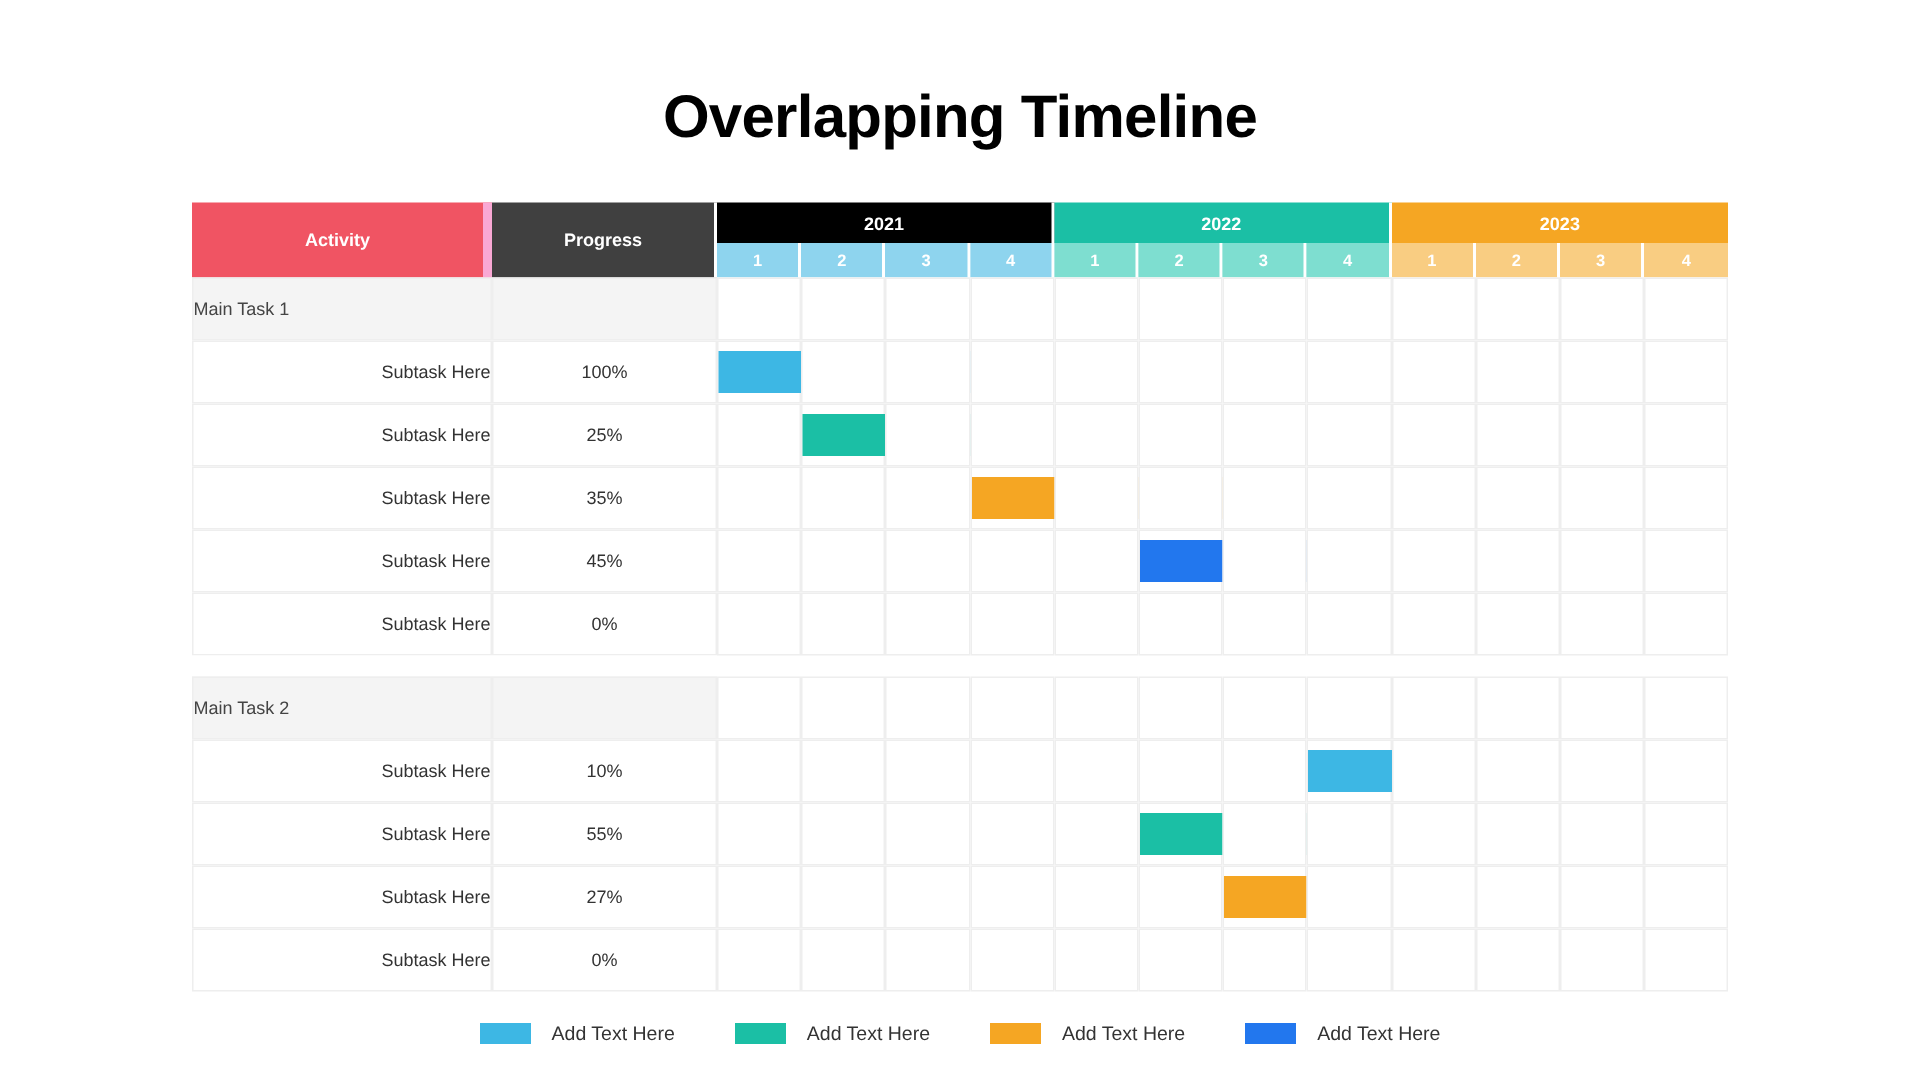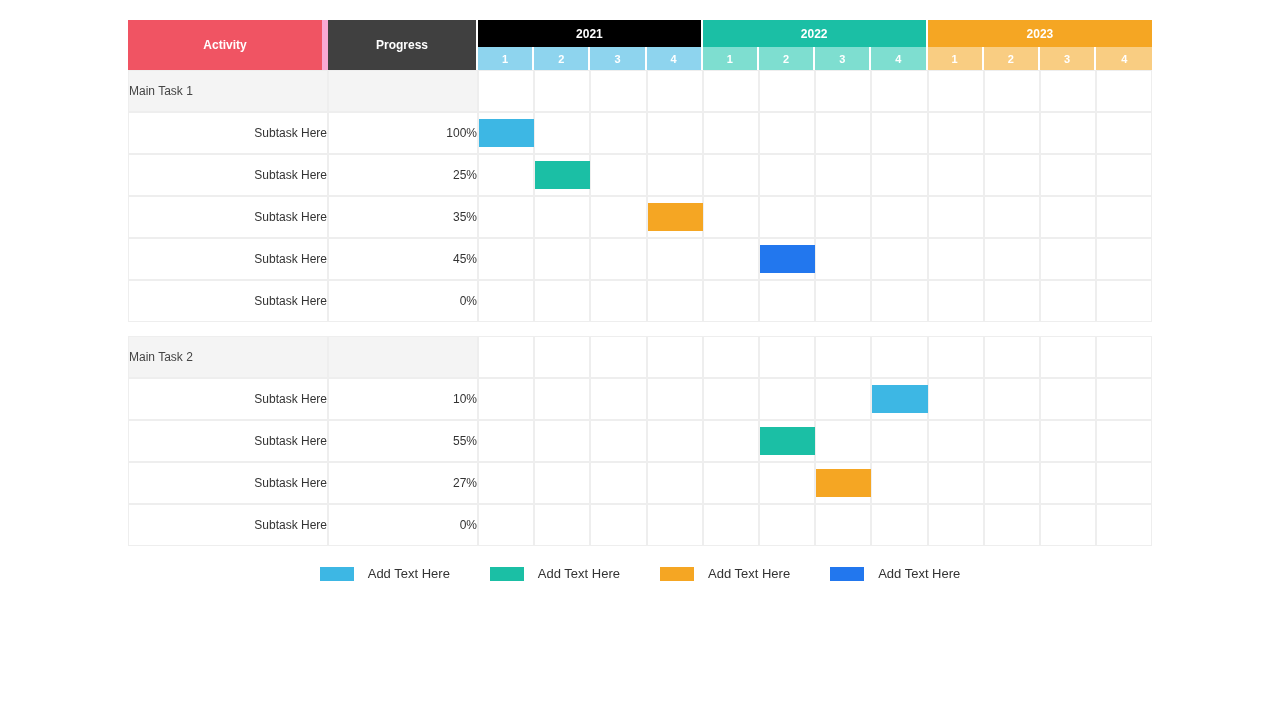--- a/index.html
+++ b/index.html
@@ -24,40 +24,41 @@
 
   
   th.h-q { color: #fff; font-weight: 700; height: 23px; font-size: 11px; border-right: 2px solid #fff; }
   th.h-q:last-child { border-right: 0; }
 
   
   tbody tr { height: 42px; }
   tbody td, tbody th { border: 1px solid #eee; }
   tbody th.rowlabel { text-align: right; font-weight: 400; color: #333; background: #fff; }
   tbody th.grouplabel { text-align: left; padding-left: 0; font-weight: 400; color: #444; background: #f4f4f4; }
-  tbody td.prog { text-align: right; padding-left: 0; color: #333; background: #fff; }
+  tbody td.prog { text-align: center; padding-left: 0; color: #333; background: #fff; }
   tbody td.groupcell { background: #f4f4f4; }
   tbody td.cell { background: #fff; padding: 0; position: relative; }
 
   
   .bar { position: absolute; top: 6px; bottom: 6px; left: 0; }
 
   
   tr.spacer { height: 14px; }
   tr.spacer td { border: 0; background: #fff; }
 
   
   .legend { display: flex; justify-content: center; gap: 40px; margin-top: 20px; font-size: 13px; color: #333; }
   .legend-item { display: flex; align-items: center; gap: 14px; }
   .swatch { width: 34px; height: 14px; }
 </style>
 </head>
 <body>
 
 <div class="page">
+  <h1 class="title">Overlapping Timeline</h1>
 
   <div class="gantt">
     <table>
       <colgroup id="colgroup">
           <col class="activity">
           <col class="progress">
           <col class="q">
           <col class="q">
           <col class="q">
           <col class="q">

